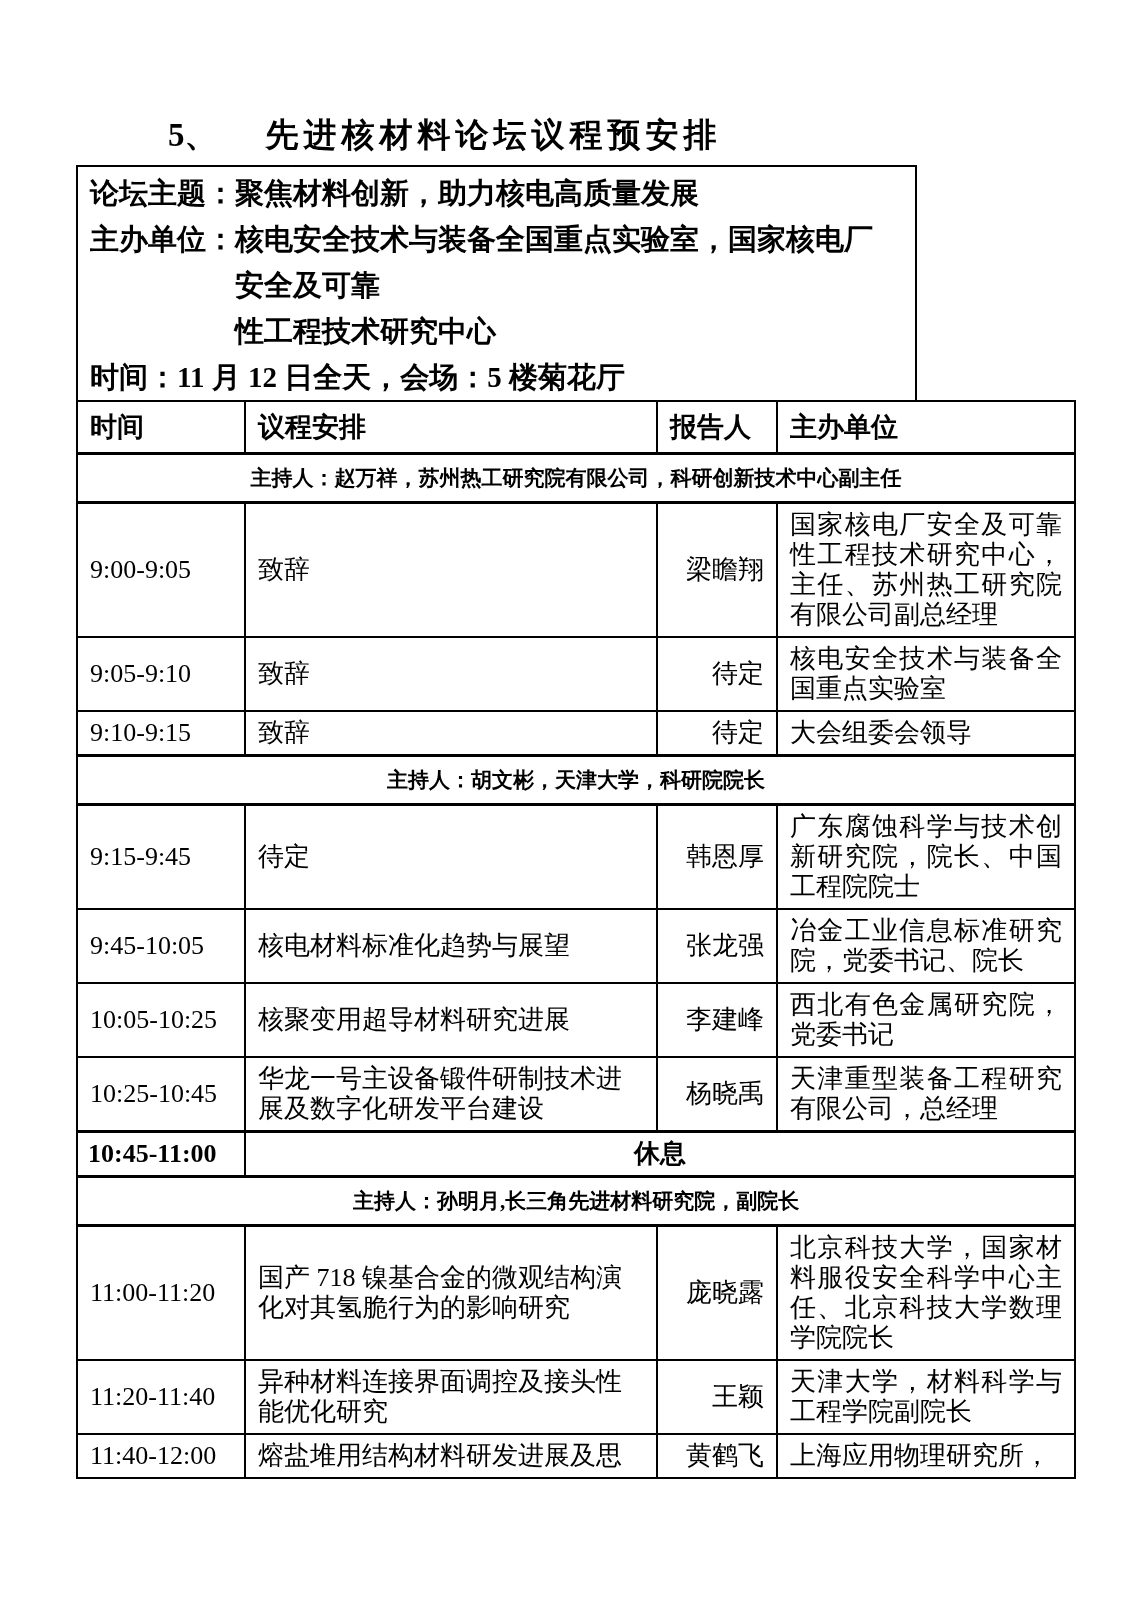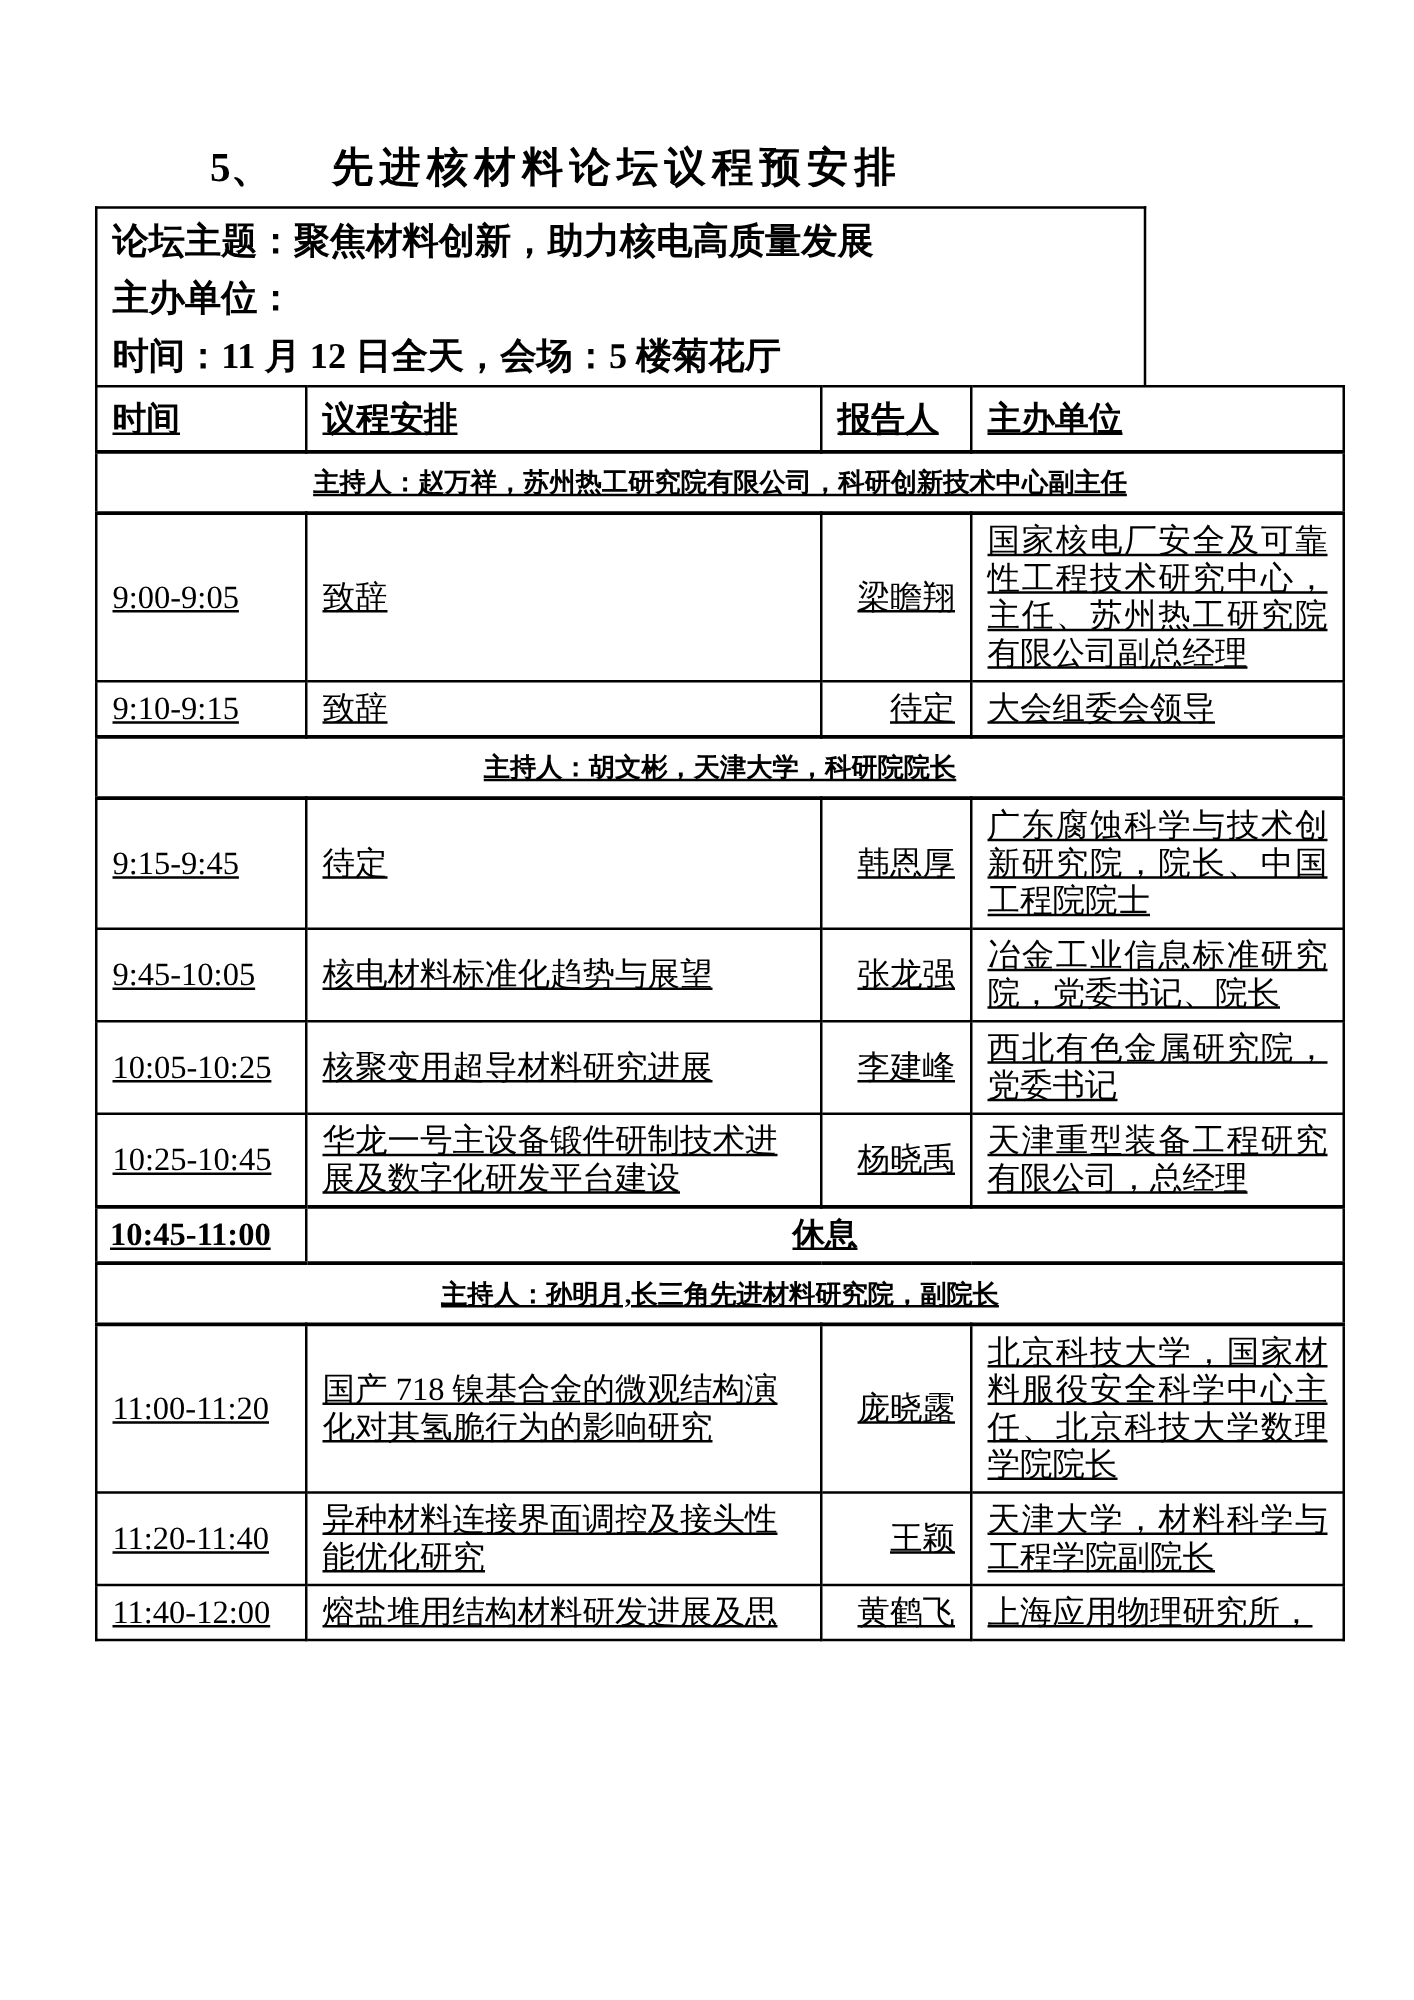--- a/index.html
+++ b/index.html
@@ -64,21 +64,20 @@
   }
   table.agenda th,
   table.agenda td {
     border: 2px solid #000;
     font-size: 26px;
     line-height: 30px;
     padding: 6px 12px;
     vertical-align: middle;
     overflow: hidden;
     word-break: break-all;
-    text-decoration: underline;
   }
   table.agenda th {
     font-weight: bold;
     text-align: left;
     font-size: 27px;
     padding: 10px 12px;
   }
   tr.host td {
     text-align: center;
     font-weight: bold;
@@ -115,20 +114,24 @@
 <div class="doc-box">
   <div class="info-box" id="info-box">
       <div class="info-entry">
         <span class="info-label">论坛主题：</span>
         <div class="info-lines">
           <div>聚焦材料创新，助力核电高质量发展</div>
         </div>
       </div>
       <div class="info-entry">
         <span class="info-label">主办单位：</span>
+        <div class="info-lines">
+          <div>核电安全技术与装备全国重点实验室，国家核电厂安全及可靠</div>
+          <div>性工程技术研究中心</div>
+        </div>
       </div>
       <div class="info-entry">
         <div class="info-lines">
           <div>时间：11 月 12 日全天，会场：5 楼菊花厅</div>
         </div>
       </div>
     </div>
   <table class="agenda">
     <colgroup>
       <col style="width:168px">
@@ -148,20 +151,26 @@
         <tr class="host">
           <td class="c-host" colspan="4">主持人：赵万祥，苏州热工研究院有限公司，科研创新技术中心副主任</td>
         </tr>
         <tr class="item">
           <td class="c-time">9:00-9:05</td>
           <td class="c-topic">致辞</td>
           <td class="c-speaker">梁瞻翔</td>
           <td class="c-affil">国家核电厂安全及可靠性工程技术研究中心，主任、苏州热工研究院有限公司副总经理</td>
         </tr>
         <tr class="item">
+          <td class="c-time">9:05-9:10</td>
+          <td class="c-topic">致辞</td>
+          <td class="c-speaker">待定</td>
+          <td class="c-affil">核电安全技术与装备全国重点实验室</td>
+        </tr>
+        <tr class="item">
           <td class="c-time">9:10-9:15</td>
           <td class="c-topic">致辞</td>
           <td class="c-speaker">待定</td>
           <td class="c-affil">大会组委会领导</td>
         </tr>
         <tr class="host">
           <td class="c-host" colspan="4">主持人：胡文彬，天津大学，科研院院长</td>
         </tr>
         <tr class="item">
           <td class="c-time">9:15-9:45</td>

